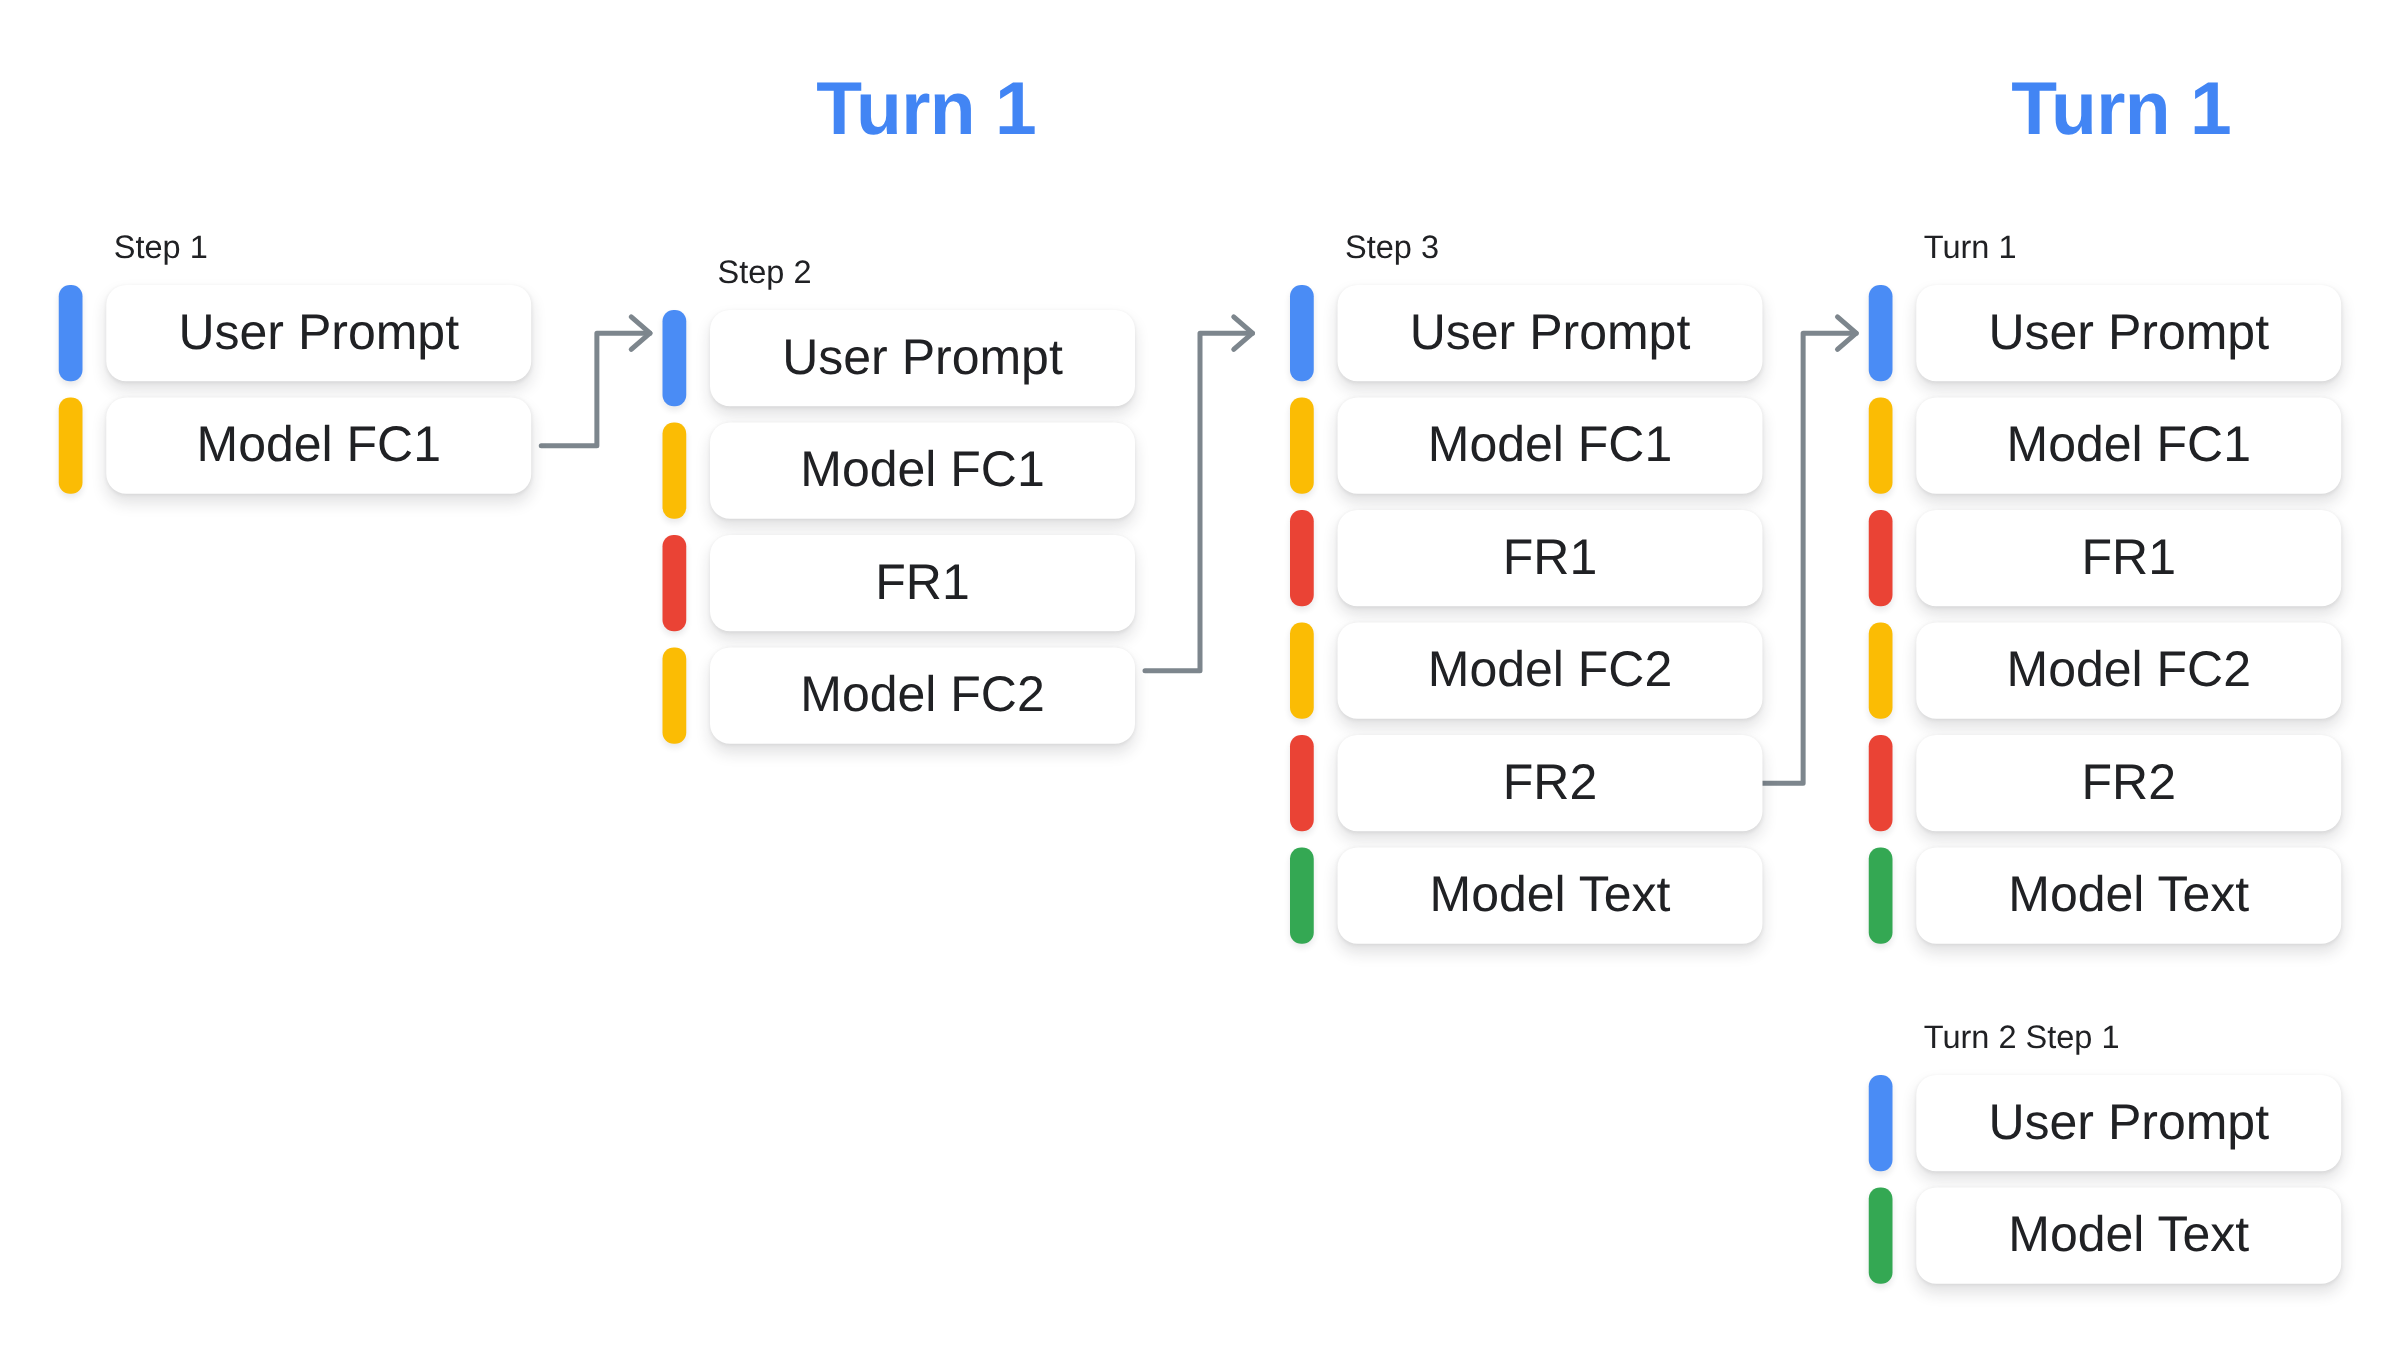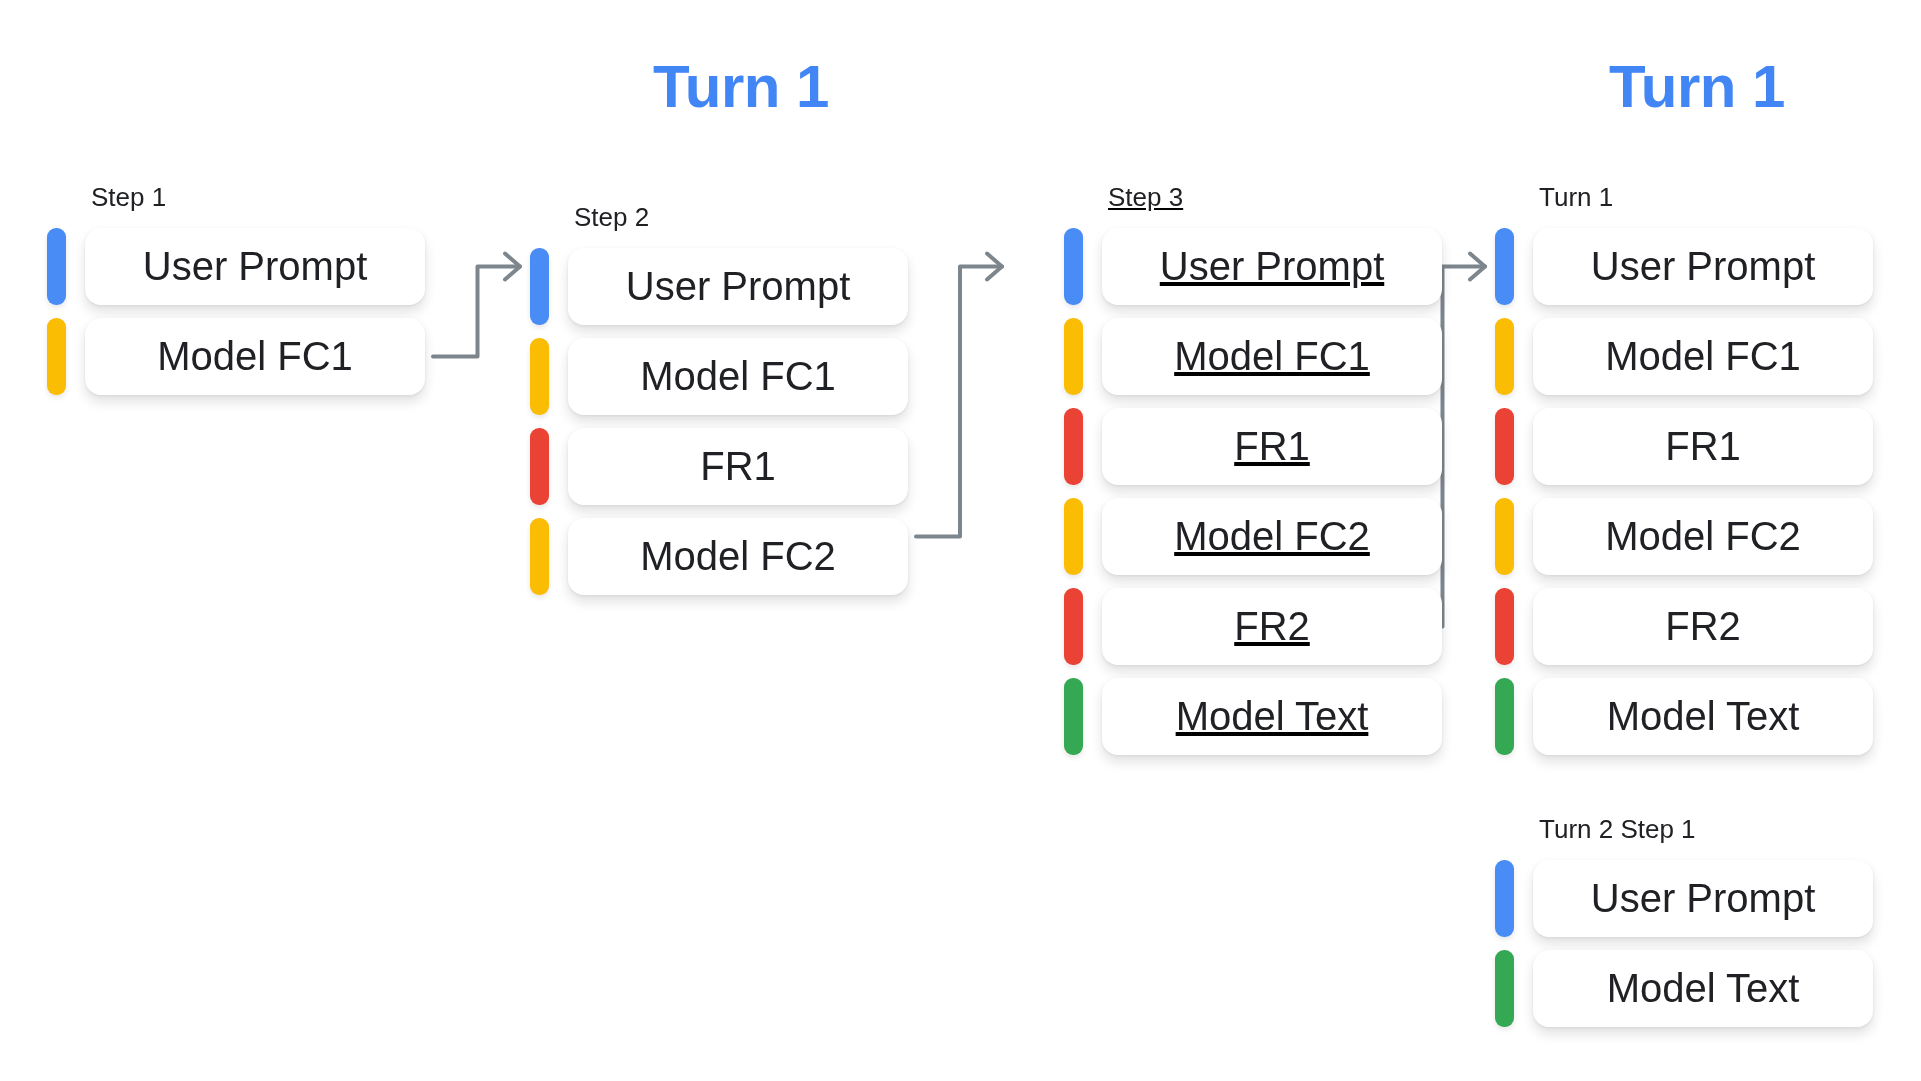--- a/index.html
+++ b/index.html
@@ -126,21 +126,21 @@
         </div>
         <div class="row">
           <div class="role-bar" style="background: rgb(234, 67, 53);"></div>
           <div class="card">FR1</div>
         </div>
         <div class="row">
           <div class="role-bar" style="background: rgb(251, 188, 4);"></div>
           <div class="card">Model FC2</div>
         </div>
       </div>
-      <div class="column" style="left: 1064px; top: 184px; text-decoration: underline;">
+      <div class="column" style="left: 1032px; top: 184px;">
         <div class="col-label">Step 3</div>
         <div class="row">
           <div class="role-bar" style="background: rgb(74, 140, 245);"></div>
           <div class="card">User Prompt</div>
         </div>
         <div class="row">
           <div class="role-bar" style="background: rgb(251, 188, 4);"></div>
           <div class="card">Model FC1</div>
         </div>
         <div class="row">

